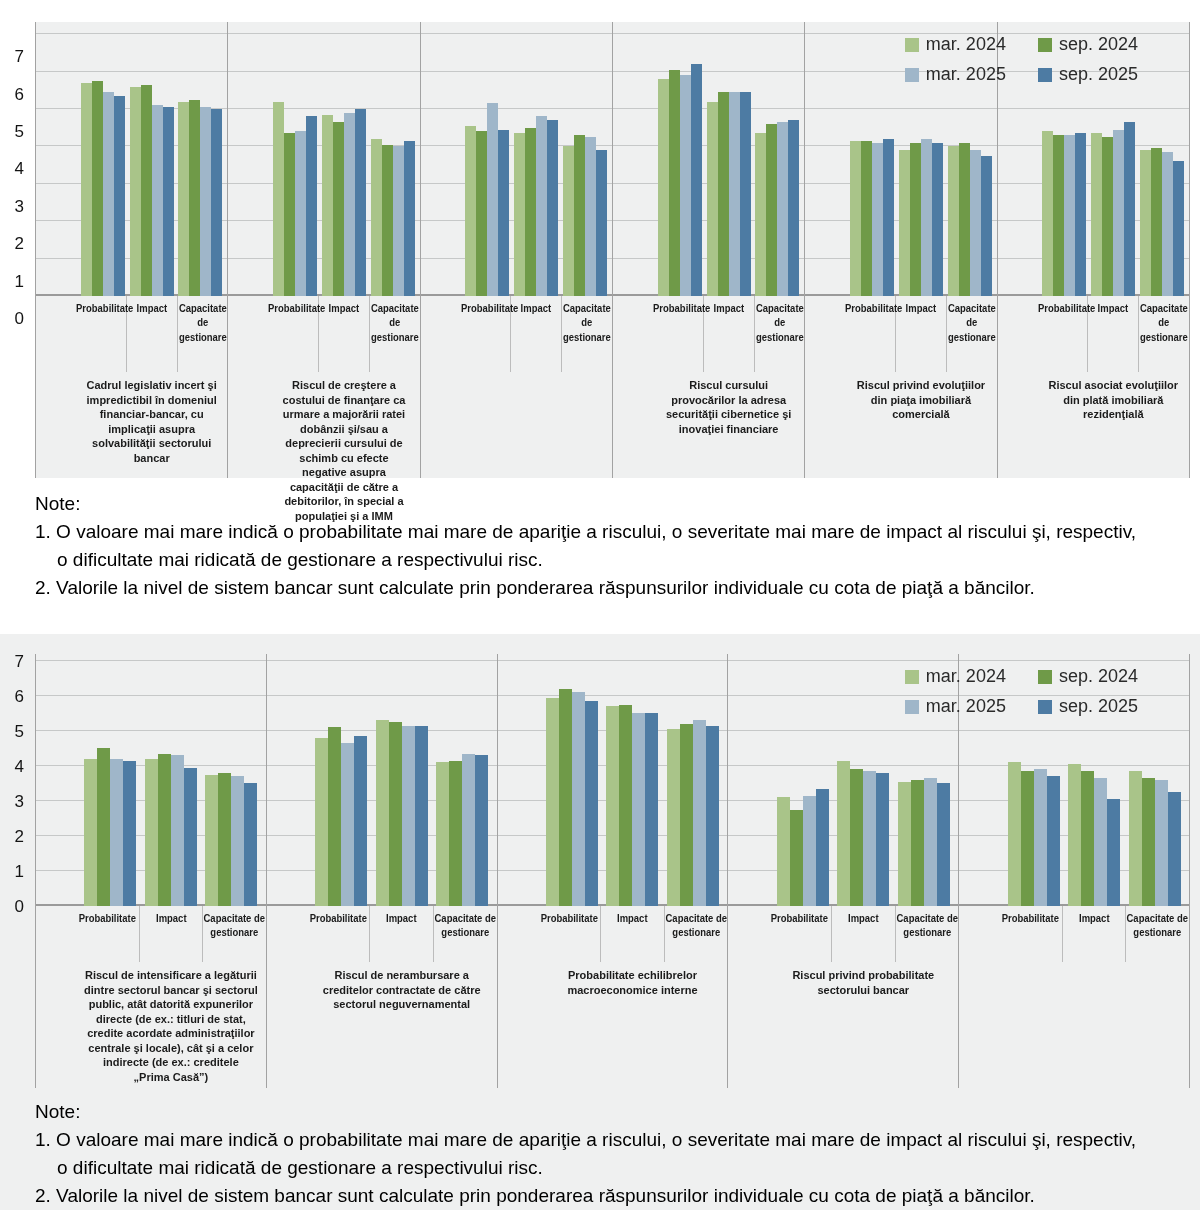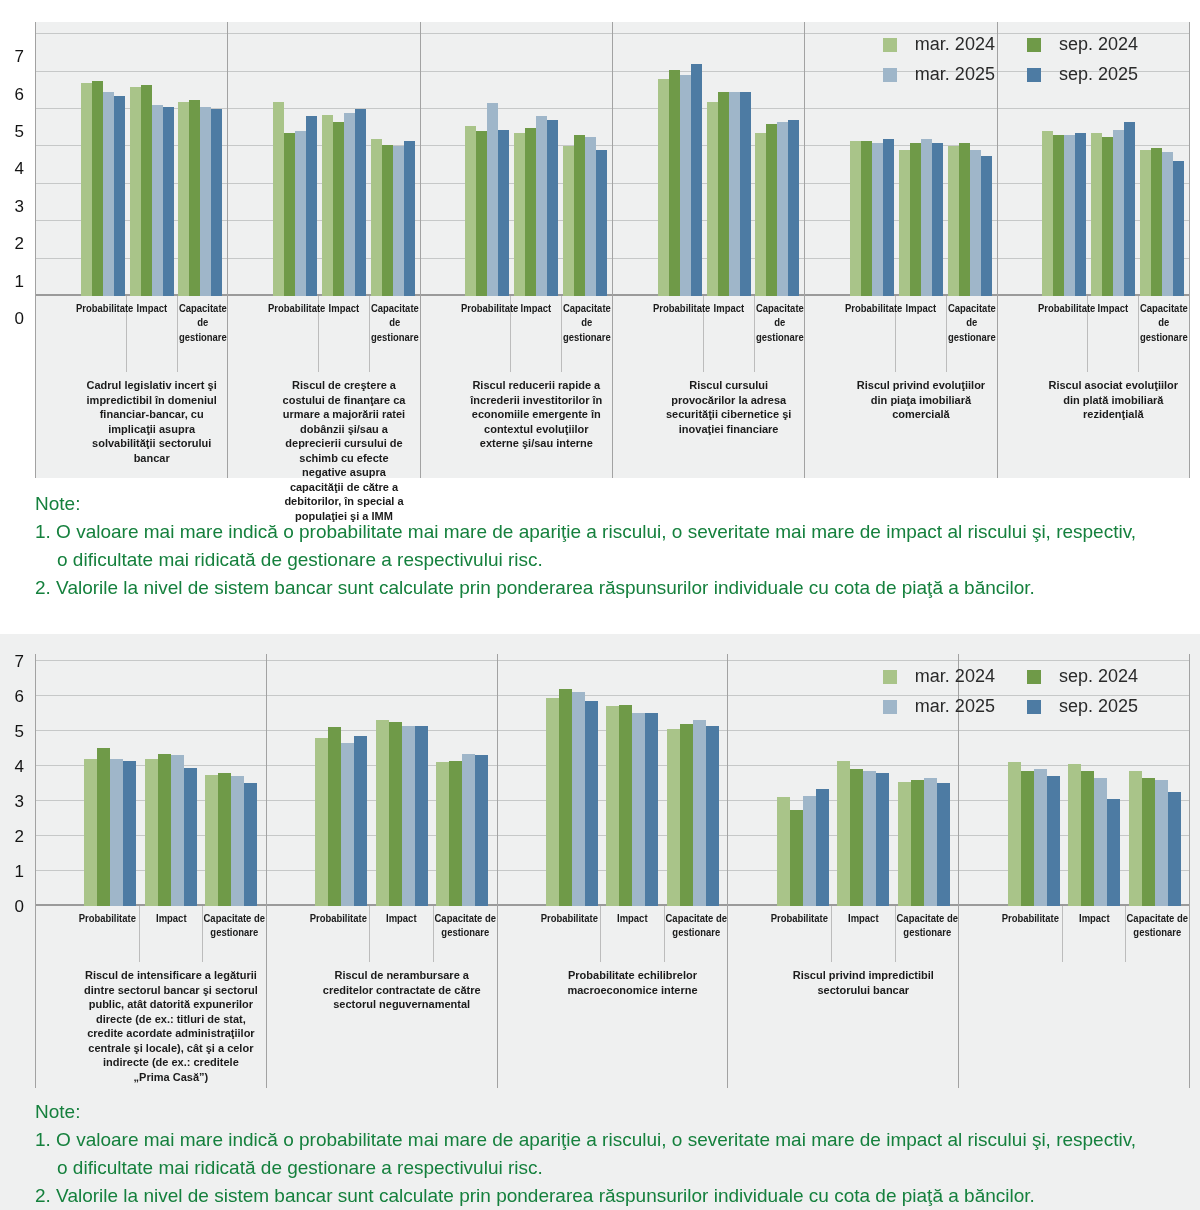--- a/index.html
+++ b/index.html
@@ -34,24 +34,24 @@
   #chart1 .cats{height:56px;}
   .cat{flex:1 1 0;min-width:0;text-align:center;padding-top:5px;font-size:11px;font-weight:700;line-height:1.3;color:#1b1b1b;}
   .cat + .cat{border-left:1px solid #bcbcbc;}
   .cat > span{display:inline-block;width:116%;margin-left:-8%;transform:scaleX(0.86);transform-origin:50% 0;}
 
   .riskname{text-align:center;padding:6px 8px 0;font-size:11px;font-weight:700;line-height:1.32;color:#1b1b1b;}
   #chart0 .riskname{height:100px;}
   #chart1 .riskname{height:120px;}
 
   .legend{position:absolute;top:12px;right:52px;display:grid;grid-template-columns:auto auto;column-gap:32px;row-gap:9px;font-size:18px;color:#2a2a2a;z-index:2;}
-  .legend-item{display:flex;align-items:center;gap:18px;}
+  .legend-item{display:flex;align-items:center;gap:7px;}
   .legend-swatch{width:14px;height:14px;flex:0 0 14px;}
 
-  .notes{margin:12px 10px 0 35px;font-size:19px;line-height:28px;color:#15803d;}
+  .notes{margin:12px 10px 0 35px;font-size:19px;line-height:28px;color:#000000;}
   .note-line.indent{padding-left:22px;}
 
   #chart1{background:#eff0f0;margin-top:32px;padding:20px 0 0;border-bottom:1px solid #cfcfcf;}
   #chart1 .yaxis{top:20px;height:252px;}
   #chart0 .yaxis{top:22px;height:274px;}
   #chart1 .notes{margin:10px 10px 14px 35px;padding-bottom:4px;}
 </style>
 </head>
 <body>
 
@@ -155,21 +155,20 @@
                 <div class="bar" style="height: 161px; background: rgb(111, 154, 72);"></div>
                 <div class="bar" style="height: 159px; background: rgb(159, 182, 201);"></div>
                 <div class="bar" style="height: 146px; background: rgb(77, 123, 163);"></div>
               </div>
             </div>
             <div class="cats">
               <div class="cat"><span>Probabilitate</span></div>
               <div class="cat"><span>Impact</span></div>
               <div class="cat"><span>Capacitate de gestionare</span></div>
             </div>
-            <div class="riskname">Riscul reducerii rapide a încrederii investitorilor în economiile emergente în contextul evoluţiilor externe şi/sau interne</div>
           </div>
           <div class="group">
             <div class="bars-zone">
               <div class="cluster">
                 <div class="bar" style="height: 217px; background: rgb(169, 196, 137);"></div>
                 <div class="bar" style="height: 226px; background: rgb(111, 154, 72);"></div>
                 <div class="bar" style="height: 221px; background: rgb(159, 182, 201);"></div>
                 <div class="bar" style="height: 232px; background: rgb(77, 123, 163);"></div>
               </div>
               <div class="cluster">
@@ -402,21 +401,21 @@
                 <div class="bar" style="height: 126px; background: rgb(111, 154, 72);"></div>
                 <div class="bar" style="height: 128px; background: rgb(159, 182, 201);"></div>
                 <div class="bar" style="height: 123px; background: rgb(77, 123, 163);"></div>
               </div>
             </div>
             <div class="cats">
               <div class="cat"><span>Probabilitate</span></div>
               <div class="cat"><span>Impact</span></div>
               <div class="cat"><span>Capacitate de gestionare</span></div>
             </div>
-            <div class="riskname">Riscul privind impredictibil sectorului bancar</div>
+            <div class="riskname">Riscul privind probabilitate sectorului bancar</div>
           </div>
           <div class="group">
             <div class="bars-zone">
               <div class="cluster">
                 <div class="bar" style="height: 144px; background: rgb(169, 196, 137);"></div>
                 <div class="bar" style="height: 135px; background: rgb(111, 154, 72);"></div>
                 <div class="bar" style="height: 137px; background: rgb(159, 182, 201);"></div>
                 <div class="bar" style="height: 130px; background: rgb(77, 123, 163);"></div>
               </div>
               <div class="cluster">

